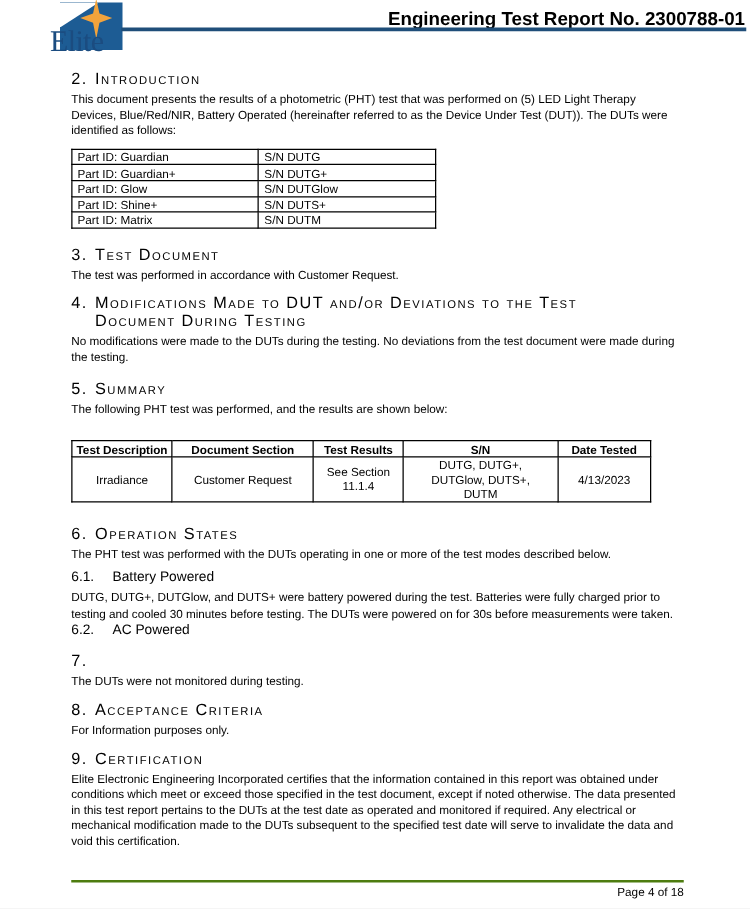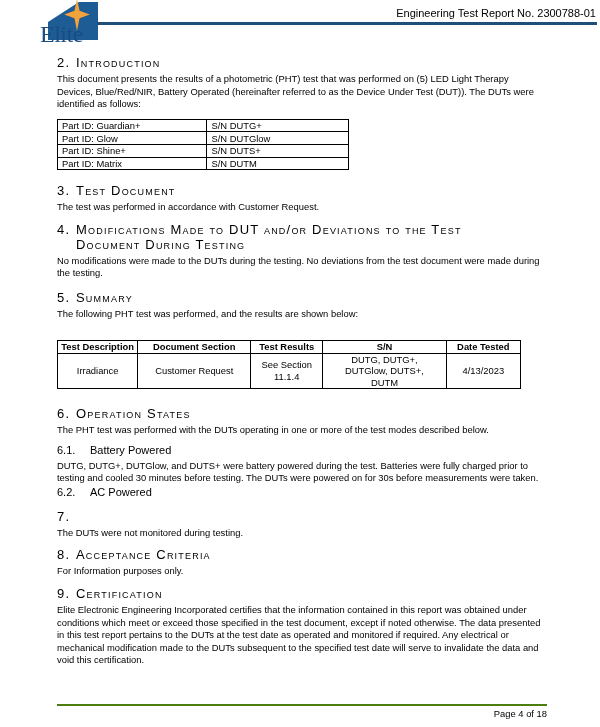--- a/index.html
+++ b/index.html
@@ -10,21 +10,21 @@
     background:#ffffff;
     font-family:"Liberation Sans", sans-serif;
     color:#000;
     overflow:hidden;
     margin:0 auto;
   }
 
   
   .hdr-title {
     position:absolute; top:7px; right:4px;
-    font-size:11px; font-weight:normal; color:#000;
+    font-size:15px; font-weight:bold; color:#000;
   }
   .hdr-rule {
     position:absolute; top:22px; left:97px; right:3px;
     height:3px; background:#1F4E79;
   }
   .logo { position:absolute; left:40px; top:2px; width:62px; height:45px; }
   .logo-square { position:absolute; left:8px; top:0; width:50px; height:38px; background:#1D5C94; }
   .logo-wedge { position:absolute; left:8px; top:0; width:31px; height:20px; background:#ffffff;
                 clip-path:polygon(0 0, 100% 0, 0 100%); }
   .logo-star { position:absolute; left:24px; top:-3px; width:26px; height:32px; }
@@ -102,20 +102,24 @@
 
     <div class="sec">
       <span class="num">2.</span>
       <span class="ttl">Introduction</span>
     </div>
     <div class="para">This document presents the results of a photometric (PHT) test that was performed on (5) LED Light Therapy Devices, Blue/Red/NIR, Battery Operated (hereinafter referred to as the Device Under Test (DUT)). The DUTs were identified as follows:</div>
 
     <table class="parts-table">
       <tbody>
         <tr>
+          <td class="c1">Part ID: Guardian</td>
+          <td class="c2">S/N DUTG</td>
+        </tr>
+        <tr>
           <td class="c1">Part ID: Guardian+</td>
           <td class="c2">S/N DUTG+</td>
         </tr>
         <tr>
           <td class="c1">Part ID: Glow</td>
           <td class="c2">S/N DUTGlow</td>
         </tr>
         <tr>
           <td class="c1">Part ID: Shine+</td>
           <td class="c2">S/N DUTS+</td>

